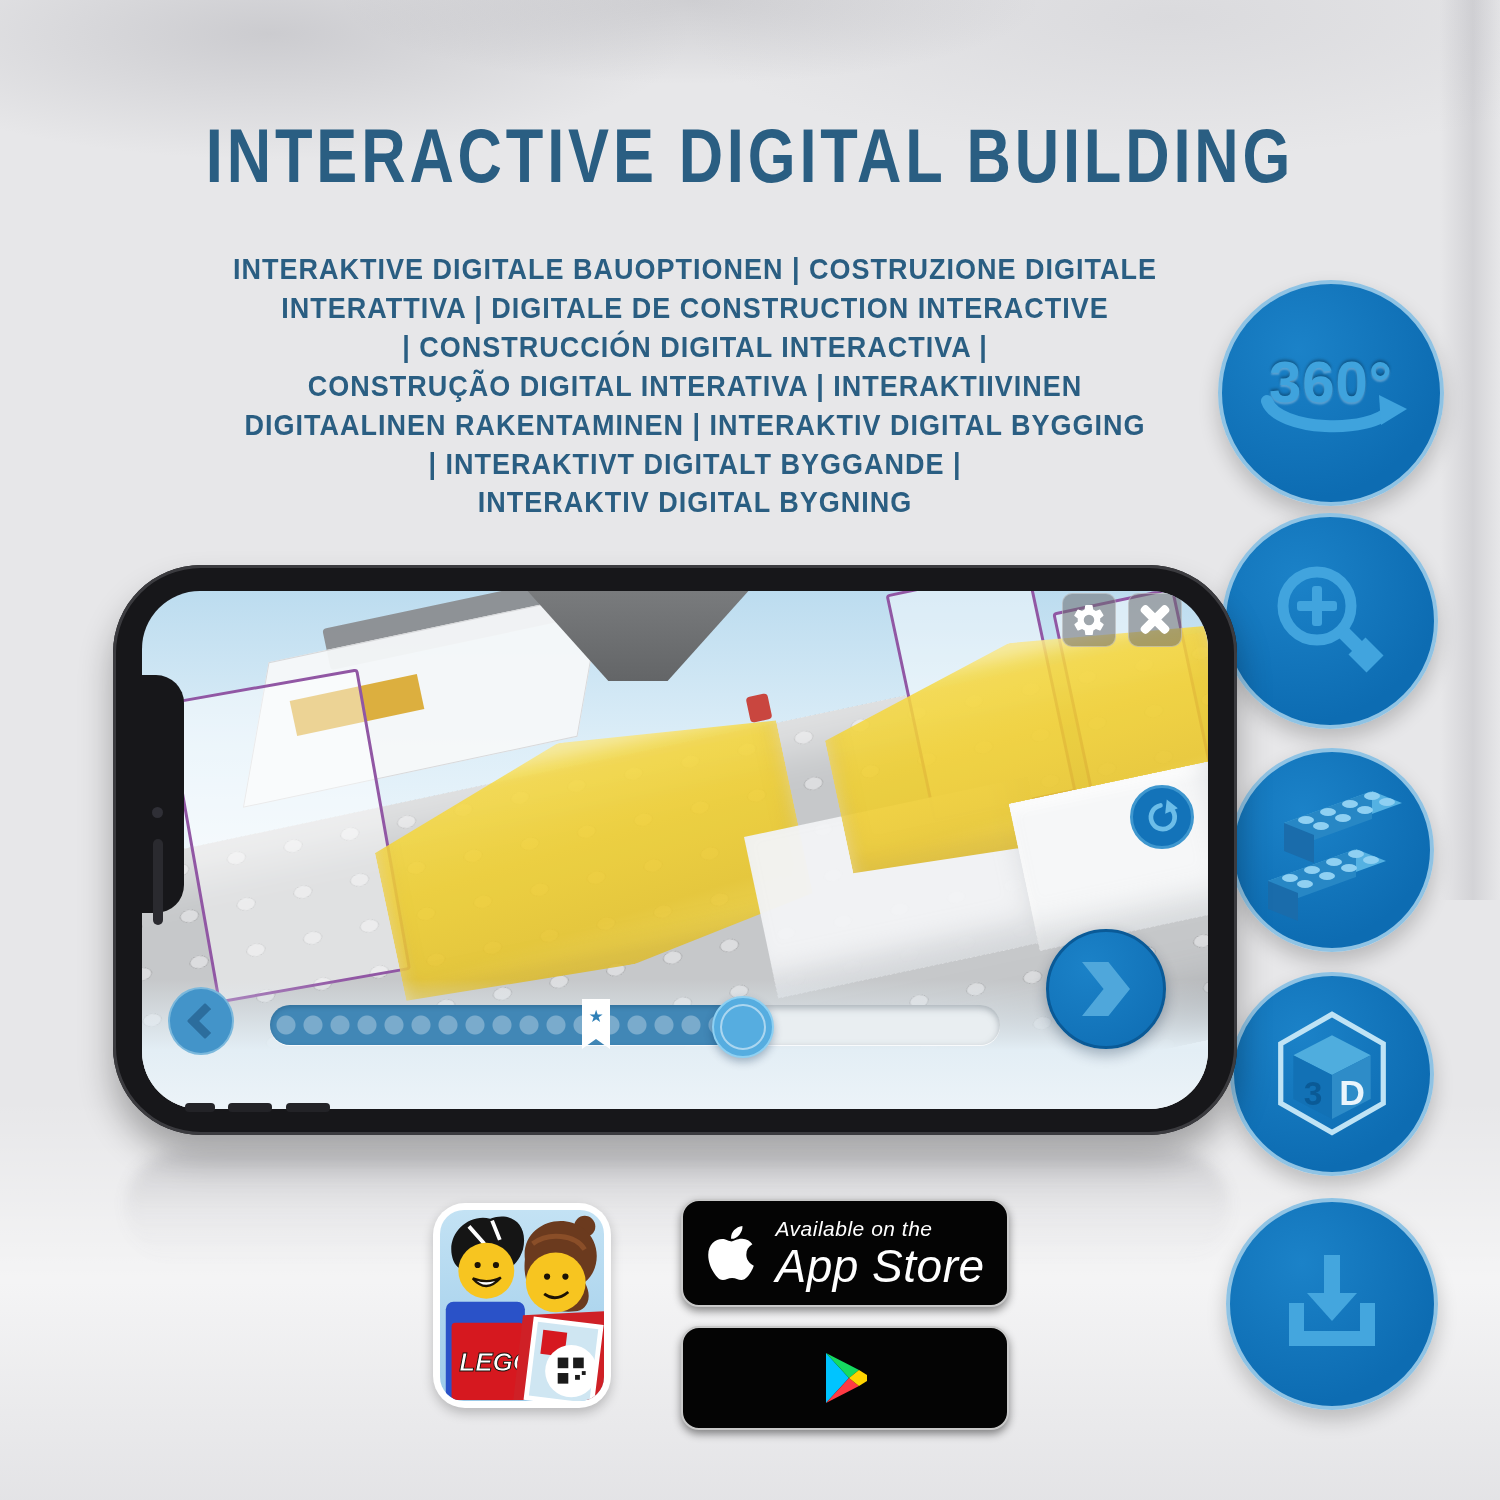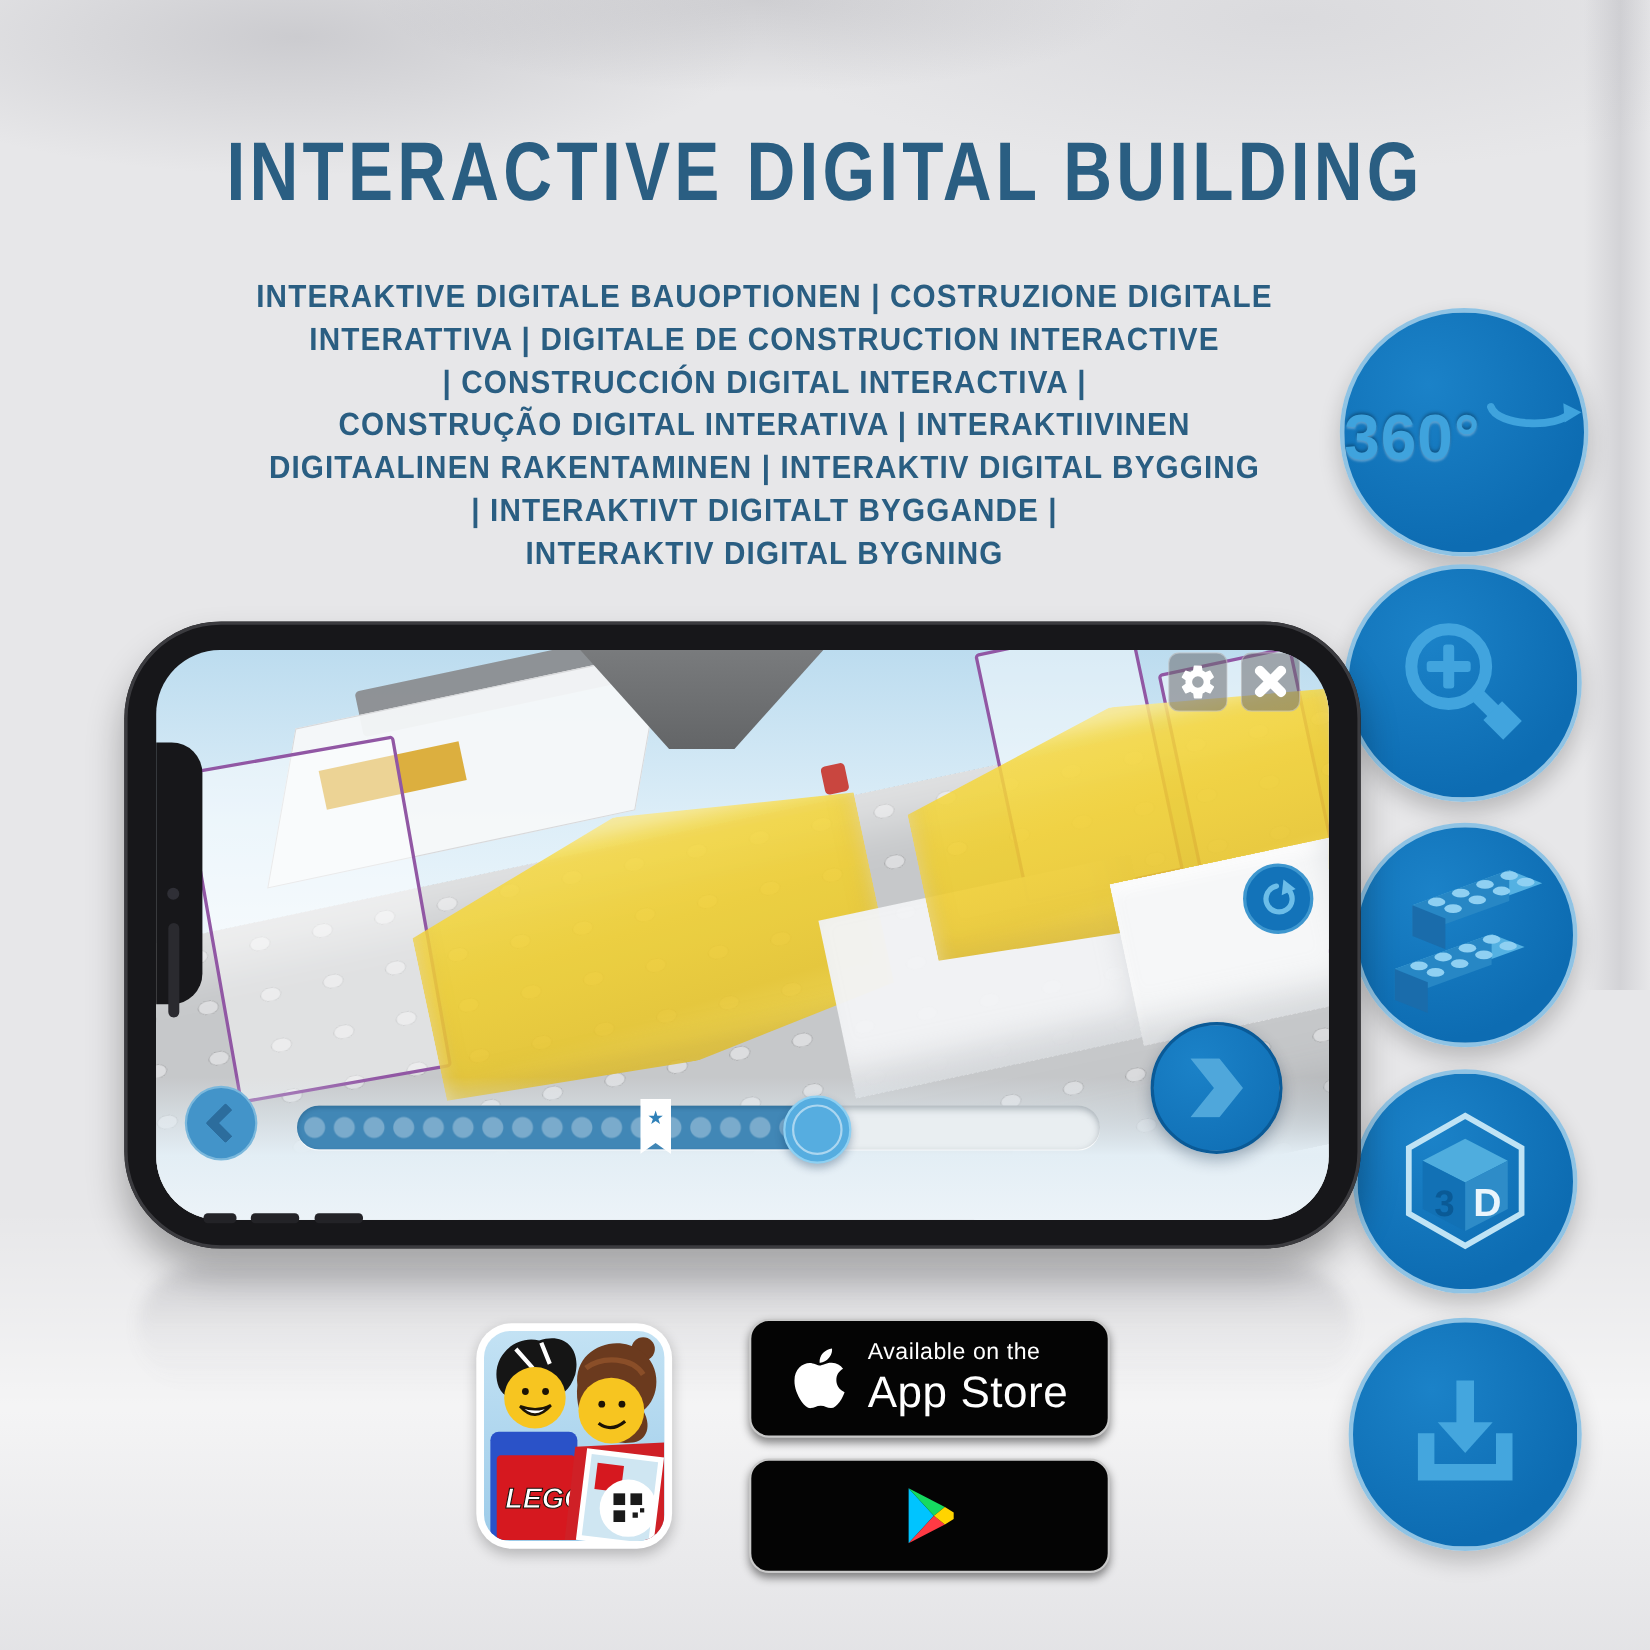--- a/index.html
+++ b/index.html
@@ -20,21 +20,21 @@
   
   .title{left:20px;top:112px;width:1460px;text-align:center;color:#2a5e82;
     font-size:64px;font-weight:bold;letter-spacing:4px;transform:scale(.96,1.18);transform-origin:50% 0;}
   .subtitle{left:145px;top:250px;width:1100px;text-align:center;color:#2a5e82;
     font-size:27px;font-weight:bold;letter-spacing:1px;line-height:36px;transform:scale(1,1.08);transform-origin:50% 0;}
 
   
   .fcircle{border-radius:50%;
     background:radial-gradient(circle at 35% 30%,#1b82c8,#0d6cb2 72%);
     border:4px solid #8fc3e4;box-shadow:0 10px 20px rgba(0,0,0,.2);
-    display:flex;align-items:center;justify-content:center;flex-direction:row;}
+    display:flex;align-items:center;justify-content:center;flex-direction:column;}
   .c360{left:1218px;top:280px;width:218px;height:218px;}
   .czoom{left:1222px;top:513px;width:208px;height:208px;}
   .cbrick{left:1230px;top:748px;width:196px;height:196px;}
   .c3d{left:1230px;top:972px;width:196px;height:196px;}
   .cdl{left:1226px;top:1198px;width:204px;height:204px;}
   .t360{color:#3fa3dd;font-size:58px;font-weight:bold;letter-spacing:1px;margin-top:8px;
     text-shadow:0 2px 2px rgba(255,255,255,.3),0 -2px 3px rgba(0,0,0,.3);}
   .arc360{margin-top:-26px;}
 
   
@@ -109,25 +109,25 @@
     background:linear-gradient(180deg,rgba(110,110,118,.30),rgba(150,150,158,.10) 55%,transparent);
     filter:blur(7px);opacity:.75;}
 
   
   .app-icon{left:433px;top:1203px;width:178px;height:205px;border-radius:32px;background:#fff;
     box-shadow:0 5px 12px rgba(0,0,0,.22);padding:0;}
   .app-icon-inner{position:absolute;inset:7px;border-radius:24px;overflow:hidden;
     background:linear-gradient(180deg,#c3e2f4,#9ccbe9);}
   .store-badge{width:324px;height:104px;border-radius:18px;background:#040404;
     border:2px solid #c9c9c9;box-shadow:0 4px 8px rgba(0,0,0,.45);
-    display:flex;align-items:center;justify-content:center;gap:18px;color:#fff;}
+    display:flex;align-items:center;justify-content:center;gap:18px;color:#fff;font-style:italic;}
   .appstore{left:681px;top:1199px;}
   .gplay{left:681px;top:1326px;width:324px;height:100px;}
   .badge-l1{font-size:21px;letter-spacing:.5px;}
-  .badge-l2{font-size:40px;font-weight:500;letter-spacing:.5px;margin-top:2px;line-height:46px;}
+  .badge-l2{font-size:46px;font-weight:500;letter-spacing:.5px;margin-top:2px;line-height:46px;}
   .gplay .badge-l1{font-size:19px;letter-spacing:2px;}
   .gplay .badge-l2{font-size:42px;}
   .badge-text{display:flex;flex-direction:column;align-items:flex-start;}
 </style>
 </head>
 <body>
 
 <div id="stage">
 
   <div class="abs bg-streak1"></div>

